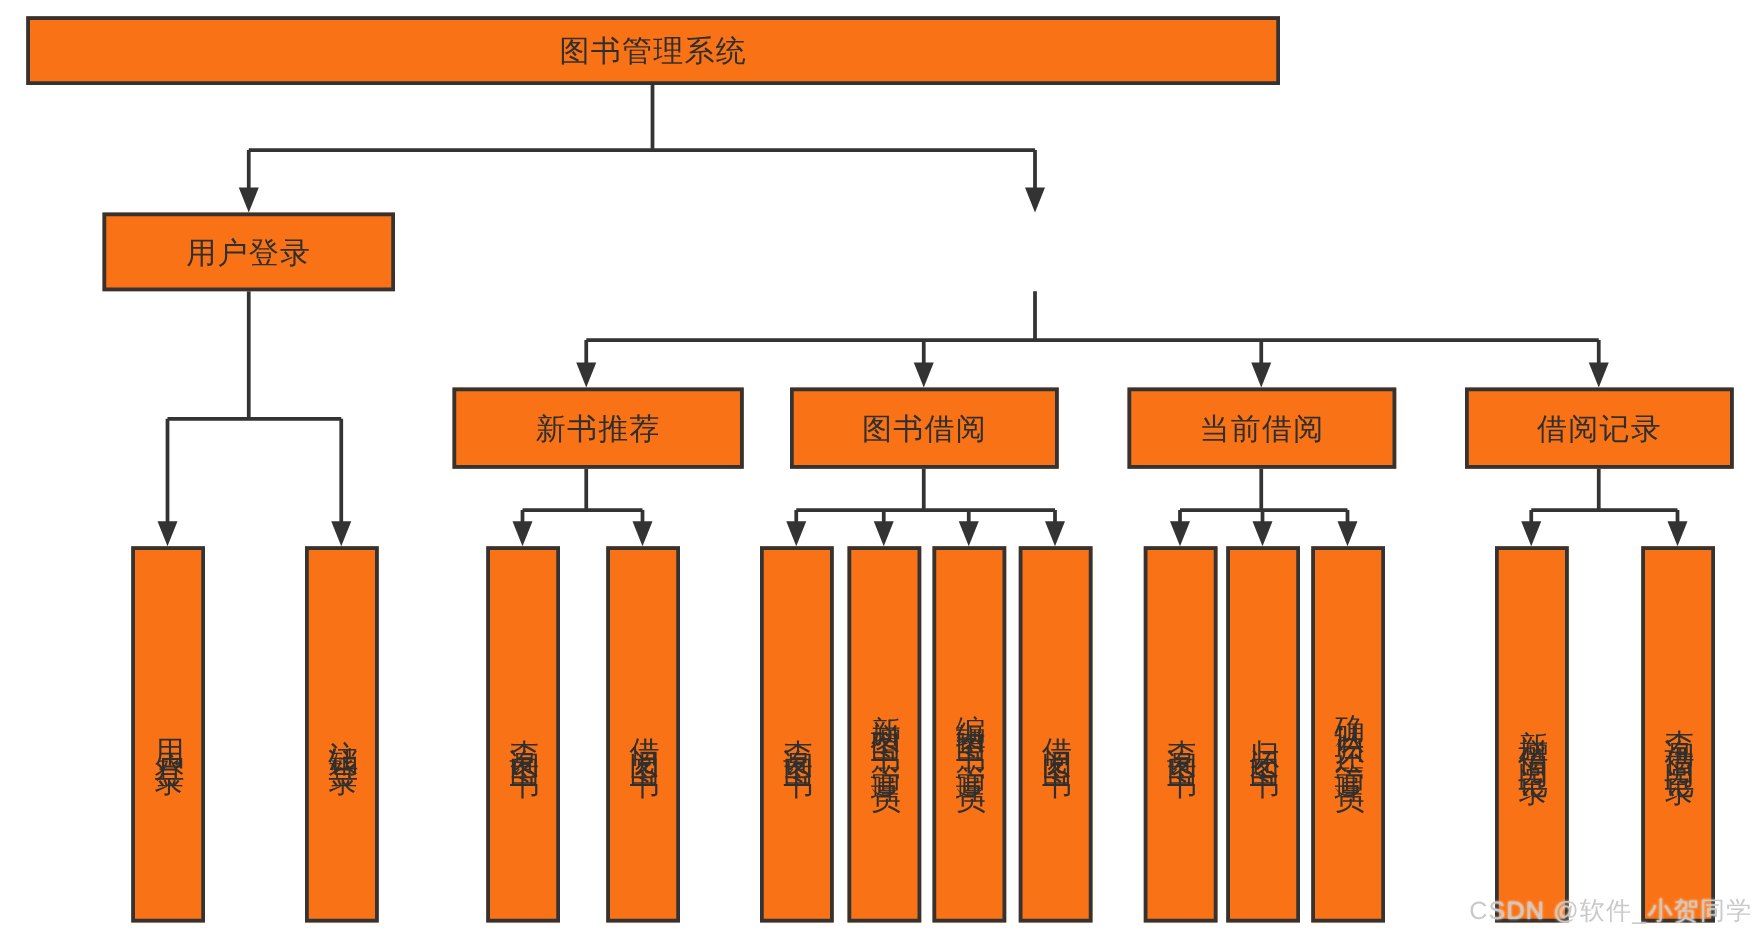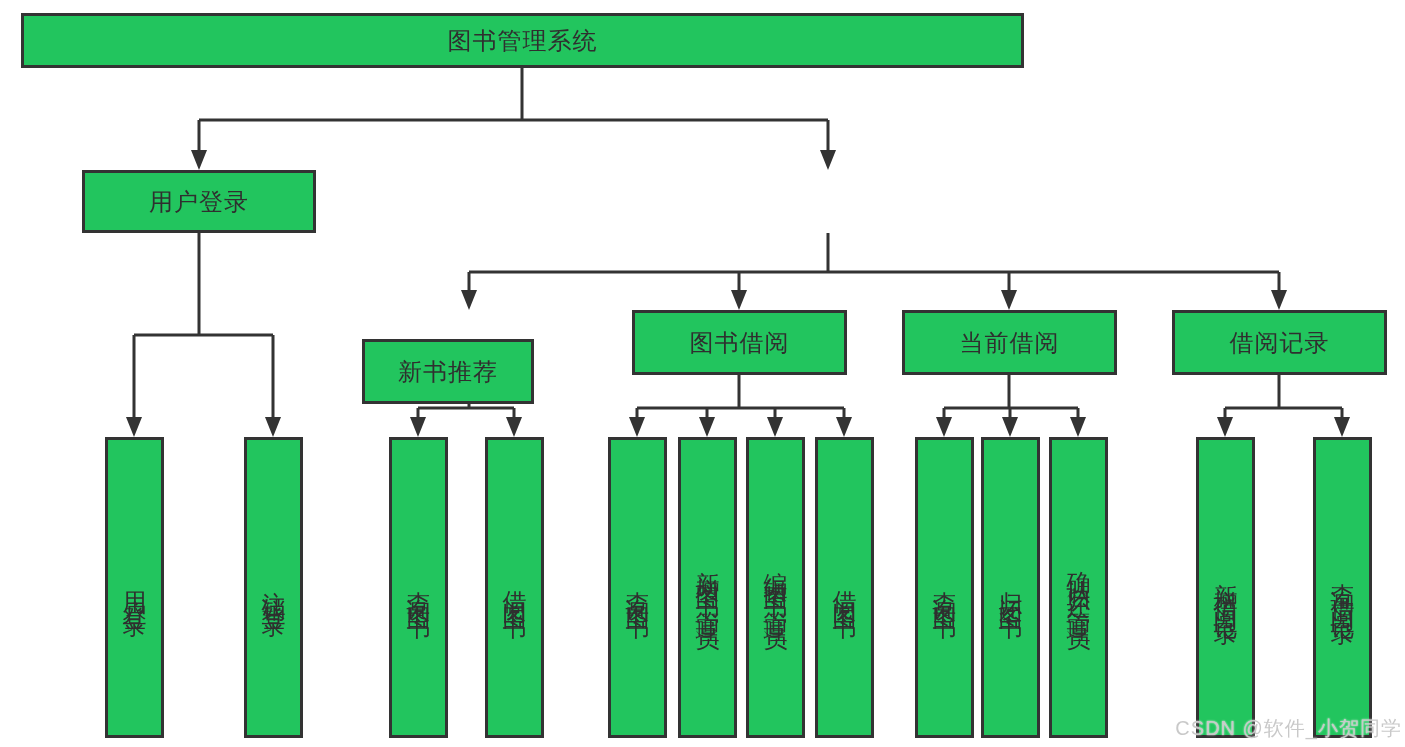--- a/index.html
+++ b/index.html
@@ -3,21 +3,21 @@
 <meta charset="utf-8">
 <style>
   html,body{margin:0;padding:0;background:#ffffff;}
   body{
     width:1405px;height:747px;position:relative;overflow:hidden;
     font-family:"Liberation Sans","DejaVu Sans",sans-serif;
   }
   #stage{position:absolute;left:0;top:0;width:1405px;height:747px;}
   svg.connectors{position:absolute;left:0;top:0;z-index:0;pointer-events:none;}
   .box{
-    position:absolute;box-sizing:border-box;background:#22c55e;
+    position:absolute;box-sizing:border-box;background:#f97316;
     border:3px solid #333333;color:#2f2f2f;z-index:1;
     display:flex;align-items:center;justify-content:center;
     font-size:24px;letter-spacing:1px;
   }
   .box.v{
     writing-mode:vertical-rl;text-orientation:mixed;
     letter-spacing:8px;line-height:1;
     font-size:24px;
   }
   .watermark{
@@ -75,21 +75,21 @@
 
       <polygon points="1217,417 1233,417 1225,437"></polygon>
       <polygon points="1334,417 1350,417 1342,437"></polygon>
     </g>
   </svg>
 
   <div class="box" style="left:21px;top:13px;width:1003px;height:55px;">图书管理系统</div>
 
   <div class="box" style="left:82px;top:170px;width:234px;height:63px;">用户登录</div>
 
-  <div class="box" style="left:362px;top:310px;width:172px;height:65px;margin-top:29px;">新书推荐</div>
+  <div class="box" style="left:362px;top:310px;width:233px;height:65px;">新书推荐</div>
   <div class="box" style="left:632px;top:310px;width:215px;height:65px;">图书借阅</div>
   <div class="box" style="left:902px;top:310px;width:215px;height:65px;">当前借阅</div>
   <div class="box" style="left:1172px;top:310px;width:215px;height:65px;">借阅记录</div>
 
   <div class="box v" style="left:105px;top:437px;width:59px;height:301px;">用户登录</div>
   <div class="box v" style="left:244px;top:437px;width:59px;height:301px;">注销登录</div>
 
   <div class="box v" style="left:389px;top:437px;width:59px;height:301px;">查询图书</div>
   <div class="box v" style="left:485px;top:437px;width:59px;height:301px;">借阅图书</div>
 

